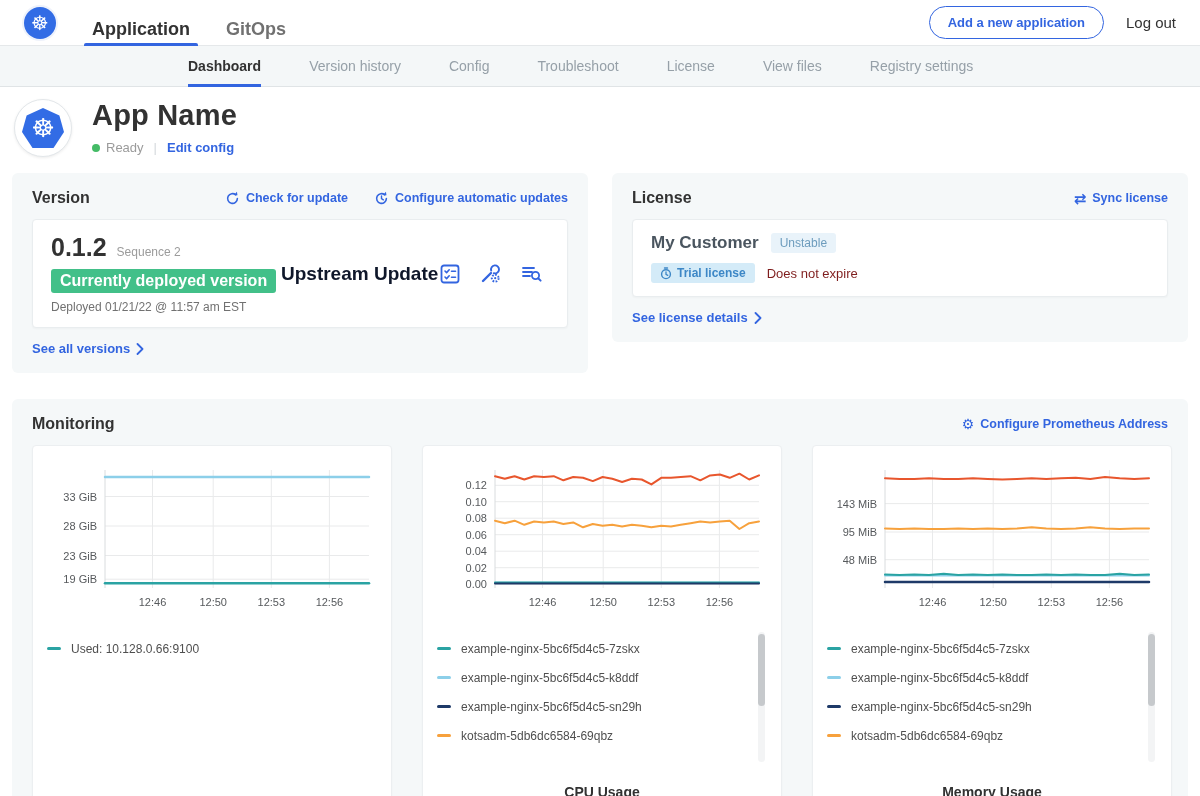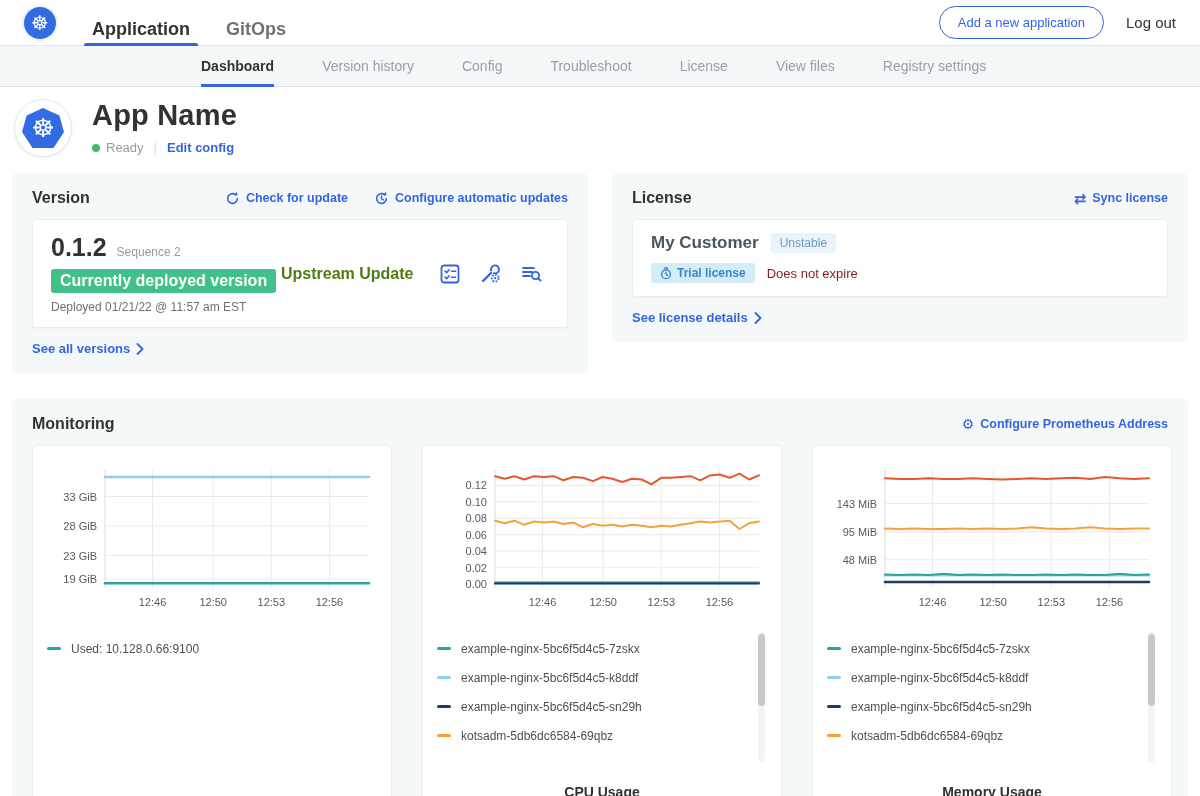--- a/index.html
+++ b/index.html
@@ -13,30 +13,30 @@
   .brand-circle { width:32px; height:32px; border-radius:50%; background:#326ce5; color:#fff;
     display:flex; align-items:center; justify-content:center; font-size:20px; line-height:1;
     box-shadow:0 0 0 2px #eef2fb; }
   .top-tab { display:flex; align-items:center; padding:0 2px; margin-right:32px; font-size:18px;
     font-weight:700; color:#717171; position:relative; cursor:pointer;margin-top:13px; }
   .top-tab.active { color:#323232; }
   .top-tab.active::after { content:""; position:absolute; left:-6px; right:-6px; bottom:-1px;
     height:3px; background:#3365e0; border-radius:2px 2px 0 0; }
   .top-spacer { flex:1; }
   .add-app-btn { align-self:center; border:1px solid #3365e0; color:#3365e0; background:#fff;
-    font-weight:400; font-size:13px; padding:8px 18px; border-radius:18px; cursor:pointer;
+    font-weight:700; font-size:13px; padding:8px 18px; border-radius:18px; cursor:pointer;
     font-family:inherit; }
   .logout { align-self:center; margin-left:22px; font-size:15px; color:#323232; cursor:pointer; }
 
   
   .sub-nav { height:41px; background:#f4f7f8; border-bottom:1px solid #e0e4e6; display:flex;
     align-items:stretch; padding-left:188px; }
   .sub-tab { display:flex; align-items:center; margin-right:48px; font-size:14px; color:#96a0a8;
     position:relative; cursor:pointer; white-space:nowrap; }
-  .sub-tab.active { color:#323232; font-weight:700;margin-left:13px; }
+  .sub-tab.active { color:#323232; font-weight:700; }
   .sub-tab.active::after { content:""; position:absolute; left:0; right:0; bottom:-1px;
     height:3px; background:#3365e0; }
 
   
   .app-header { display:flex; padding:12px 0 14px 14px; background:#fff; }
   .app-avatar { width:58px; height:58px; border-radius:50%; background:#fff;
     border:1px solid #e3e7ea; box-shadow:0 1px 3px rgba(0,0,0,.08); display:flex;
     align-items:center; justify-content:center; margin-right:20px; }
   .heptagon { width:42px; height:40px; background:#326ce5; display:flex; align-items:center;
     justify-content:center; color:#fff; font-size:26px; line-height:1;
@@ -62,21 +62,21 @@
   .panel { background:#fff; border:1px solid #e9edef; border-radius:4px; padding:13px 18px;
     box-shadow:0 1px 2px rgba(0,0,0,.03); }
   .version-panel { display:flex; align-items:center; }
   .ver-col { width:230px; }
   .ver-line { display:flex; align-items:baseline; gap:10px; }
   .ver-number { font-size:25px; font-weight:800; }
   .ver-seq { font-size:12px; color:#9b9b9b; }
   .deployed-badge { display:inline-block; margin-top:7px; background:#42c089; color:#fff;
     font-size:16px; font-weight:700; padding:3px 9px; border-radius:3px; }
   .deployed-at { margin-top:7px; font-size:12px; color:#717171; }
-  .upstream { flex:1; font-size:16px; font-weight:700; color:#4d7c0f; }
+  .upstream { flex:1; font-size:19px; font-weight:700; color:#0f172a; }
   .ver-icons { display:flex; align-items:center; gap:18px; padding-right:6px; }
   .ver-icons .vicon { cursor:pointer; display:flex; }
   .see-link { display:inline-flex; align-items:center; gap:6px; margin-top:13px; font-size:13px;
     font-weight:700; color:#3365e0; cursor:pointer; }
 
   .lic-name-row { display:flex; align-items:center; gap:12px; }
   .lic-name { font-size:17px; font-weight:800; color:#4a555f; }
   .chip-muted { background:#e9f3fa; color:#6d9cbd; font-size:12px; padding:3px 9px; border-radius:3px; }
   .lic-row2 { display:flex; align-items:center; gap:12px; margin-top:10px; }
   .chip-trial { display:inline-flex; align-items:center; gap:5px; background:#d4ebf8; color:#3d87c6;

